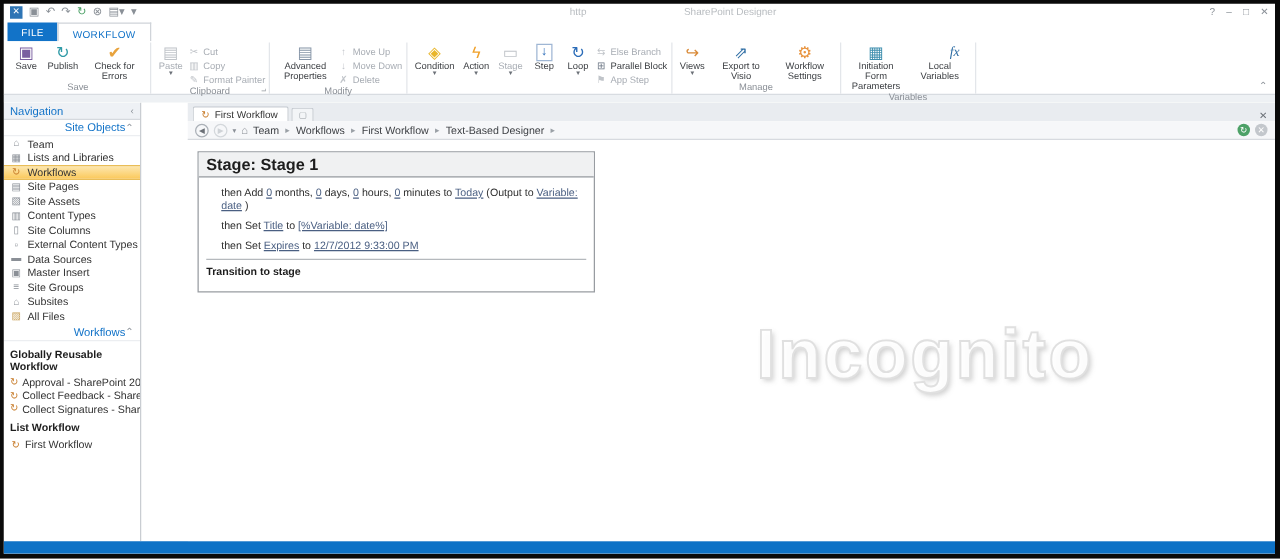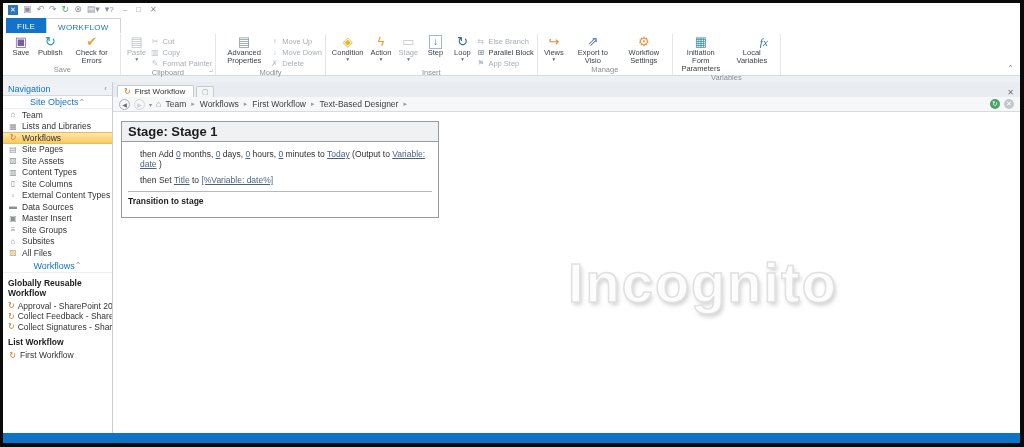--- a/index.html
+++ b/index.html
@@ -45,28 +45,28 @@
   .stepbox { display:inline-flex; width:13px; height:13px; border:1px solid #9fb6d4; align-items:center;
              justify-content:center; font-size:10px !important; }
   .dlg { position:absolute; right:2px; bottom:0; font-size:7px; color:#9aa0a6; transform:rotate(180deg); cursor:pointer; }
   .ribbon-collapse { position:absolute; right:6px; bottom:2px; font-size:8px; color:#8a9097; cursor:pointer; }
   .fx { font-style:italic; font-family:"Liberation Serif","DejaVu Serif",serif; font-size:11px !important;margin-left:24px; }
 
   
   .gapstrip { height:6px; background:#eef1f4; flex:0 0 auto; }
 
   
-  .workarea { flex:1; display:flex; overflow:hidden; }
+  .workarea { flex:1; display:flex; overflow:hidden;gap:37px; }
 
   
   .sidebar { width:110px; flex:0 0 auto; border-right:1px solid #c9cdd2; background:#fff;
              font-size:8.5px; display:flex; flex-direction:column; overflow:hidden; }
   .nav-header { height:14px; background:#eef1f5; border-bottom:1px solid #d5d9de; color:#1273c8;
                 display:flex; align-items:center; justify-content:space-between; padding:0 5px; font-size:9px; }
-  .sec-header { height:13px; color:#1273c8; display:flex; align-items:center; justify-content:center;
+  .sec-header { height:13px; color:#1273c8; display:flex; align-items:center; justify-content:flex-end;
                 padding:0 5px; font-size:9px; border-bottom:1px solid #eceef1; }
   .chev { color:#8a9097; font-size:8px; cursor:pointer; }
   .nav-item { height:11.5px; display:flex; align-items:center; gap:4px; padding-left:5px; cursor:pointer; color:#333; }
   .nav-item .icn { width:10px; text-align:center; font-size:8px; color:#8a8f96; }
   .nav-item.selected { background:linear-gradient(#fde7ae,#fbc95c); border-top:1px solid #e9bd57; border-bottom:1px solid #e9bd57; }
   .wf-subheader { font-weight:bold; font-size:8.5px; color:#1d1d1d; padding:5px 0 3px 5px; }
   .wf-item { height:10.5px; display:flex; align-items:center; gap:3px; padding-left:5px; cursor:pointer; color:#333; white-space:nowrap; overflow:hidden; }
   .wf-item .icn { font-size:8px; color:#8a8f96; width:9px; text-align:center; }
 
   
@@ -124,20 +124,25 @@
       <div class="qat">
         <span class="appicon">✕</span>
         <span>▣</span>
         <span>↶</span>
         <span>↷</span>
         <span style="color:#4da167">↻</span>
         <span>⊗</span>
         <span>▤▾</span>
         <span>▾</span>
       </div>
+      <div class="title-center">
+        <span>http</span>
+        <span class="redacted"></span>
+        <span>SharePoint Designer</span>
+      </div>
       <div class="winctl">
         <span>?</span>
         <span>–</span>
         <span>□</span>
         <span>✕</span>
       </div>
     </div>
 
     <div class="tabrow">
       <div class="rtab file">FILE</div>
@@ -245,21 +250,20 @@
                 <div class="rb-small">
                   <span class="icn" style="color: rgb(107, 118, 132);">⊞</span>
                   <span>Parallel Block</span>
                 </div>
                 <div class="rb-small disabled">
                   <span class="icn" style="color: rgb(168, 173, 180);">⚑</span>
                   <span>App Step</span>
                 </div>
               </div>
             </div>
-            <div class="rb-label">Insert</div>
           </div>
           <div class="rb-group">
             <div class="rb-items">
               <div class="rb-big">
                 <span class="icn" style="color: rgb(217, 139, 58);">↪</span>
                 <div class="lbl">Views</div>
                 <div class="arr">▼</div>
               </div>
               <div class="rb-big">
                 <span class="icn" style="color: rgb(46, 109, 164);">⇗</span>
@@ -413,20 +417,21 @@
           </span>
         </div>
 
         <div class="canvas">
           <div class="stagebox">
             <div class="stage-header">Stage: Stage 1</div>
             <div class="stage-body">
               <div id="stage-lines">
                   <div class="action-line"><span>then Add </span><span class="lnk">0</span><span> months, </span><span class="lnk">0</span><span> days, </span><span class="lnk">0</span><span> hours, </span><span class="lnk">0</span><span> minutes to </span><span class="lnk">Today</span><span> (Output to </span><span class="lnk">Variable: date</span><span> )</span></div>
                   <div class="action-line"><span>then Set </span><span class="lnk">Title</span><span> to </span><span class="lnk">[%Variable: date%]</span></div>
+                  <div class="action-line"><span>then Set </span><span class="lnk">Expires</span><span> to </span><span class="lnk">12/7/2012 9:33:00 PM</span></div>
                 </div>
               <div class="stage-sep"></div>
               <div class="transition-title">Transition to stage</div>
             </div>
           </div>
           <div class="watermark">Incognito</div>
         </div>
       </div>
     </div>
 

